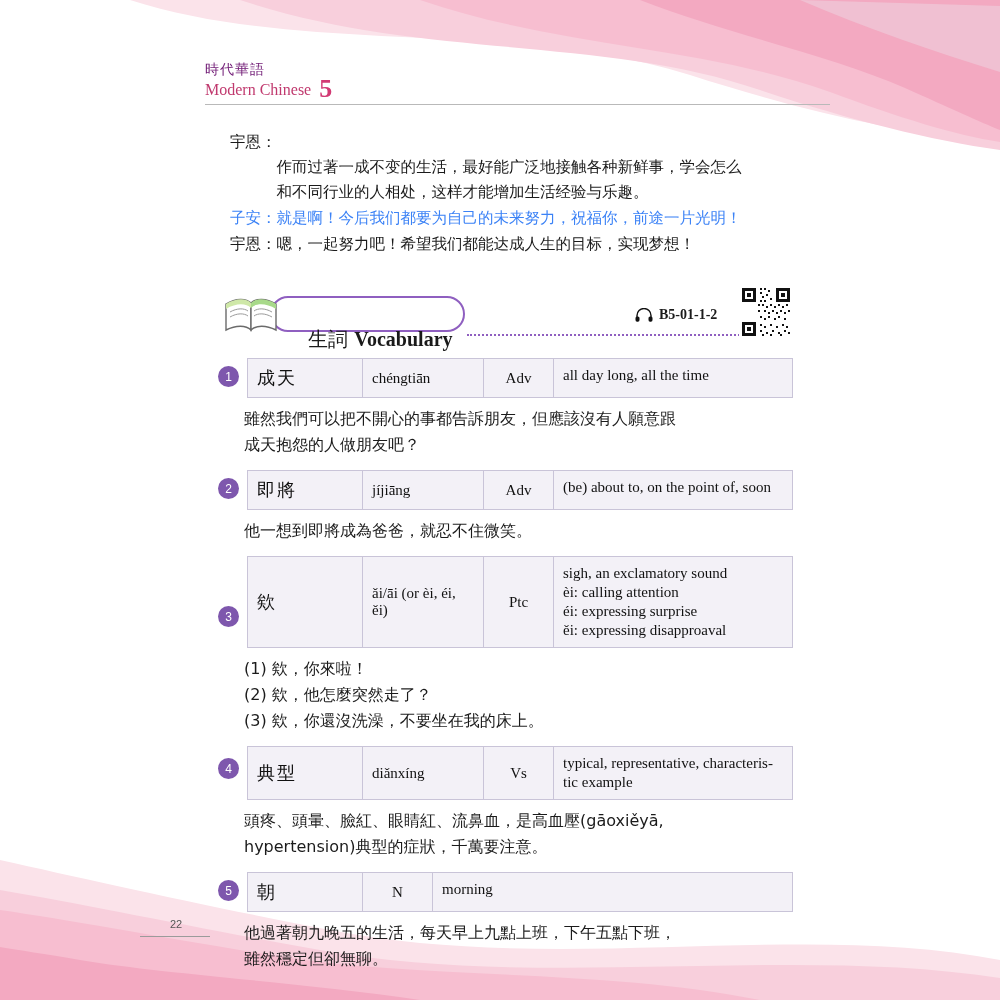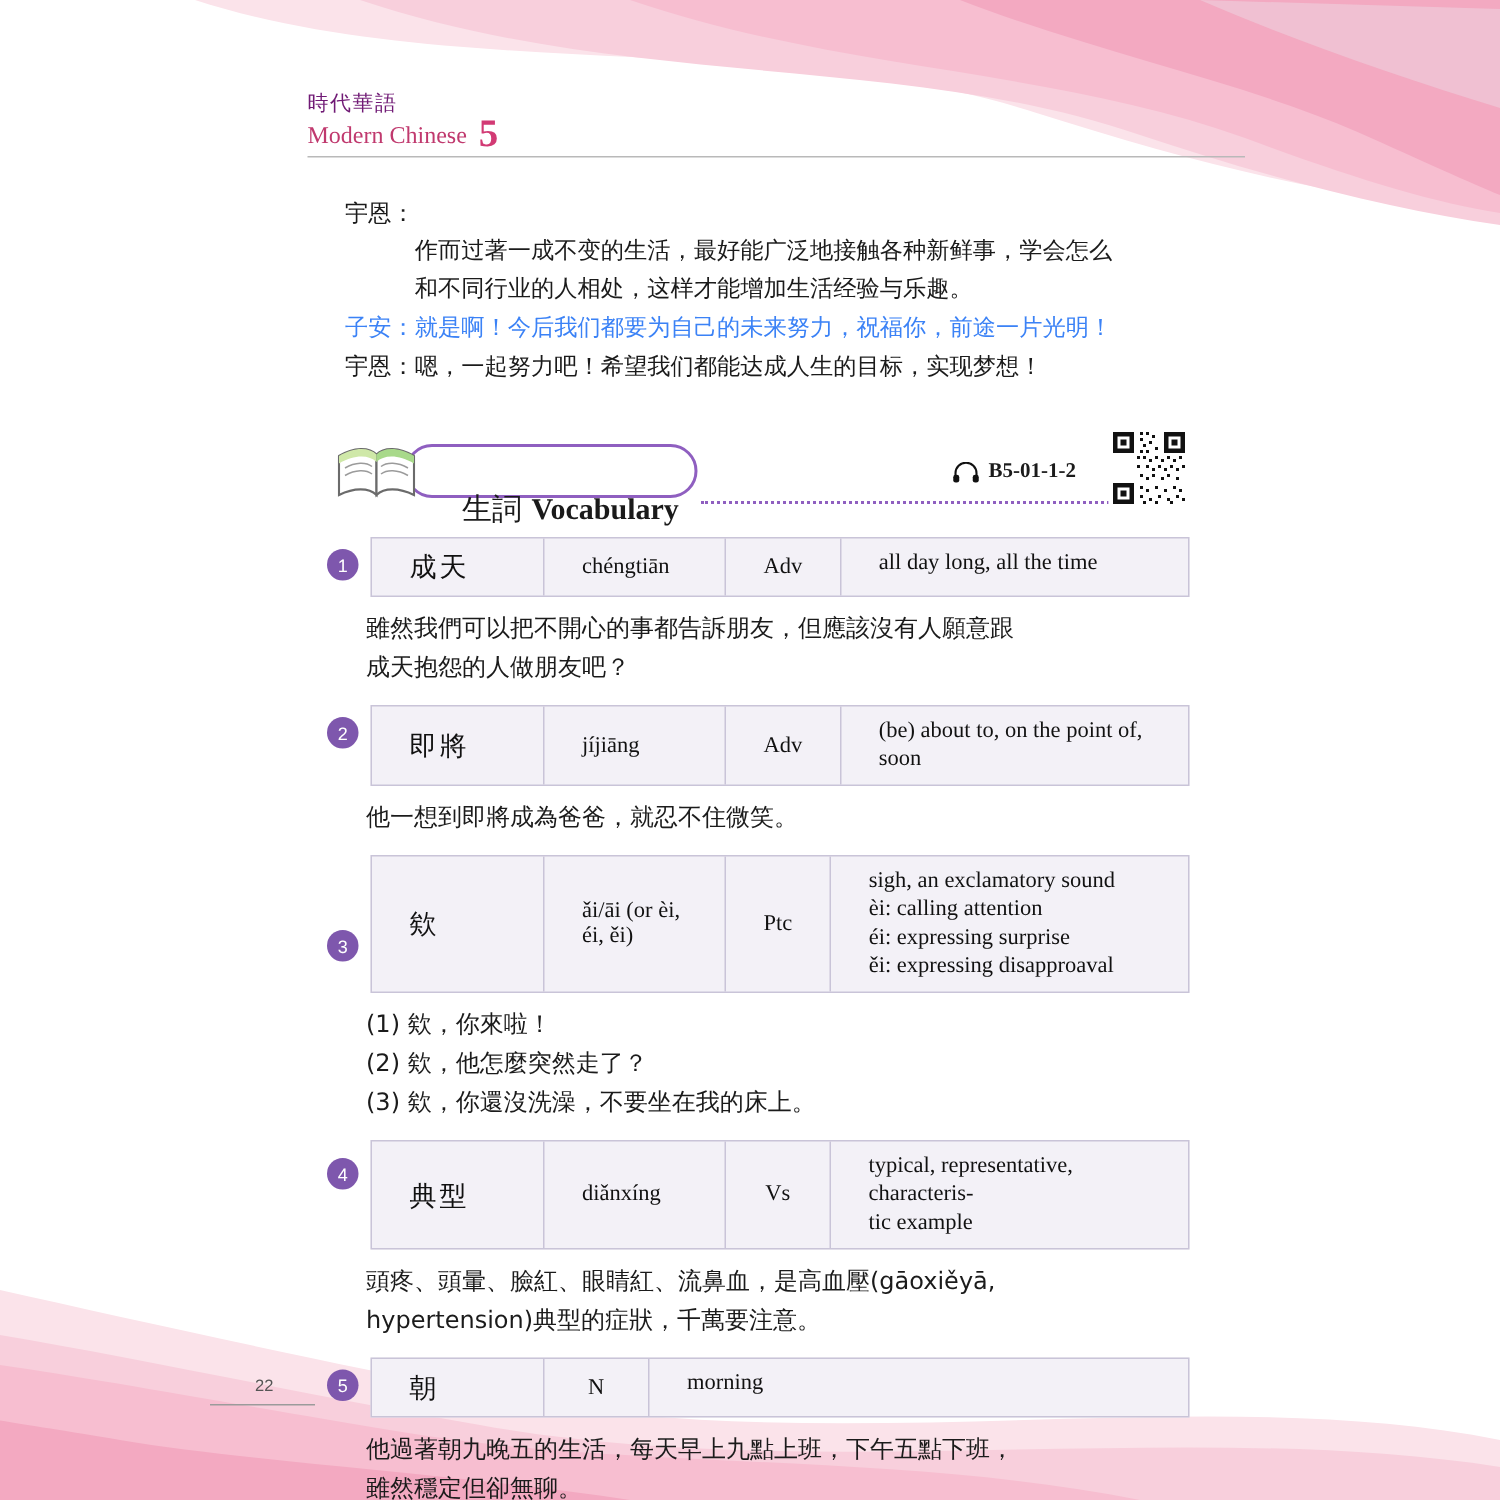--- a/index.html
+++ b/index.html
@@ -200,21 +200,21 @@
     justify-content: center;
   }
   .entry-head {
     margin-left: 29px;
     display: flex;
     border: 1px solid #c9c4d8;
     background: #f3f1f7;
     box-sizing: border-box;
   }
   .cell {
-    padding: 7px 25px;
+    padding: 7px 9px;
     box-sizing: border-box;
     display: flex;
     align-items: center;
     font-size: 14px;
     color: #111;
   }
   .c-word {
     flex: 0 0 115px;
     border-right: 1px solid #c9c4d8;
     font-size: 18px;

